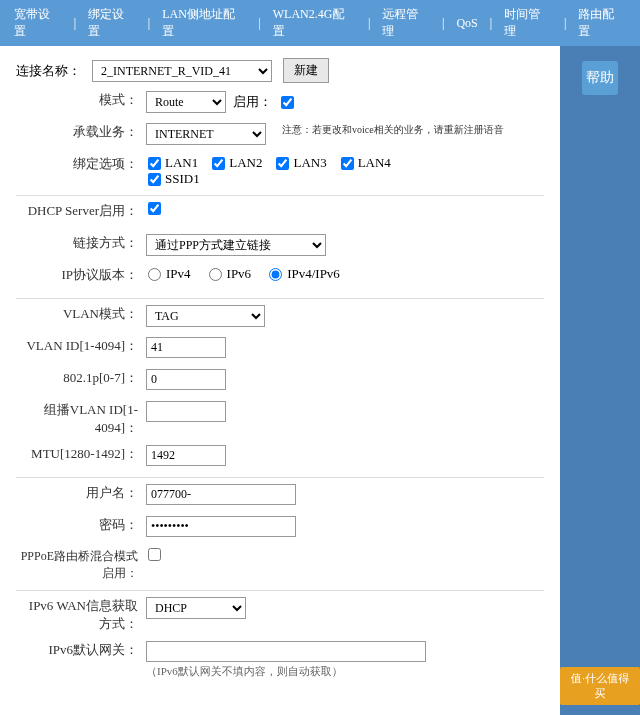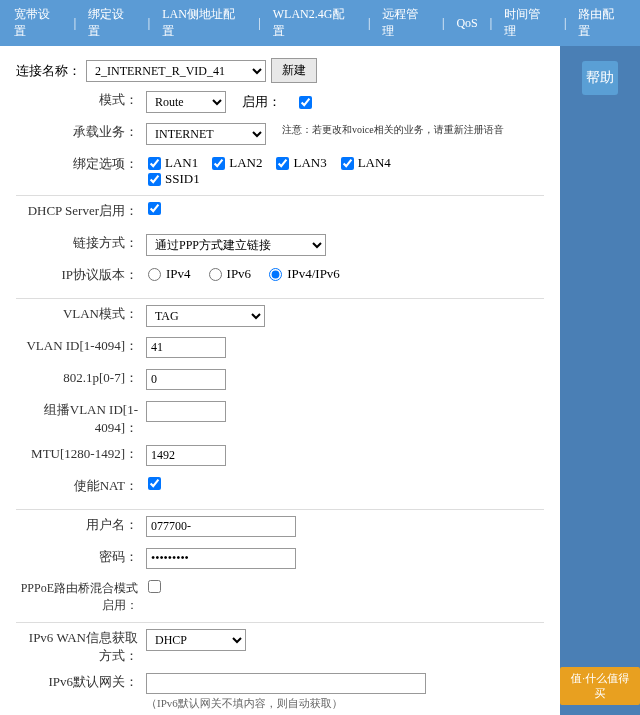--- a/index.html
+++ b/index.html
@@ -95,21 +95,21 @@
       padding: 3px 10px;
       border: 1px solid #999;
       background: #e8e8e8;
       cursor: pointer;
       font-size: 12px;
       font-family: SimSun, "宋体", serif;
     }
     .connection-row {
       display: flex;
       align-items: center;
-      gap: 5px;
+      gap: 11px;
       margin-bottom: 8px;
     }
     .bind-row {
       display: flex;
       align-items: flex-start;
       margin-bottom: 8px;
     }
     .bind-options {
       display: flex;
       flex-wrap: wrap;
@@ -174,21 +174,21 @@
     <div class="connection-row">
       <span>连接名称：</span>
       <select style="width:180px;">
         <option>2_INTERNET_R_VID_41</option>
       </select>
       <button class="btn">新建</button>
     </div>
 
     <div class="form-row">
       <span class="form-label">模式：</span>
-      <div class="form-control" style="display:flex;align-items:center;gap:16px;">
+      <div class="form-control" style="display:flex;align-items:center;gap:7px;">
         <select style="width:80px;">
           <option>Route</option>
         </select>
         <span>启用：</span>
         <input type="checkbox" checked="" style="">
       </div>
     </div>
 
     <div class="form-row">
       <span class="form-label">承载业务：</span>
@@ -298,26 +298,20 @@
       </div>
     </div>
 
     <div class="form-row">
       <span class="form-label">MTU[1280-1492]：</span>
       <div class="form-control">
         <input type="text" style="width: 80px;" value="1492">
       </div>
     </div>
 
-    <div class="form-row">
-      <span class="form-label">使能NAT：</span>
-      <div class="form-control">
-        <input type="checkbox" checked="" style="">
-      </div>
-    </div>
 
     <hr class="divider">
 
     <div class="form-row">
       <span class="form-label">用户名：</span>
       <div class="form-control">
         <input type="text" style="width: 150px;" value="077700-">
       </div>
     </div>
 

